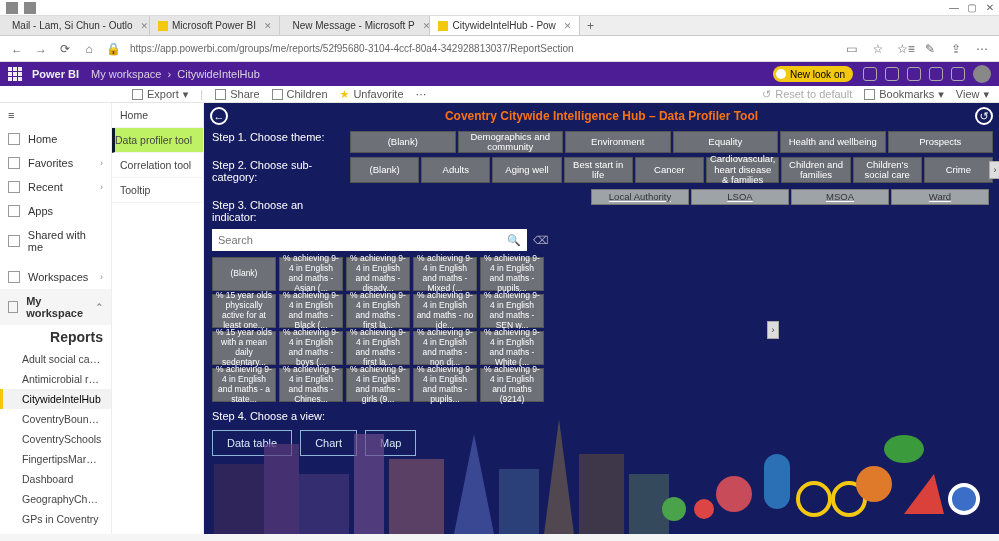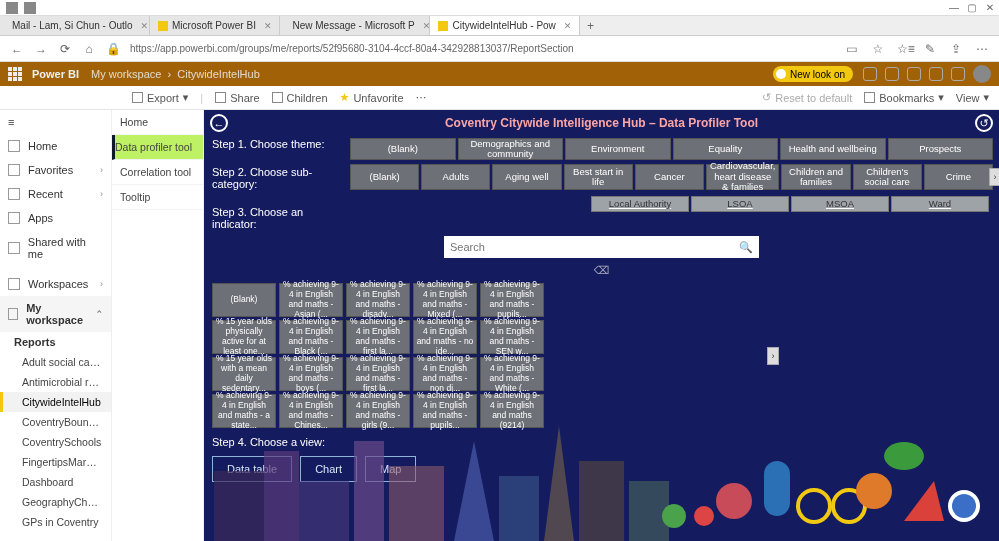--- a/index.html
+++ b/index.html
@@ -21,77 +21,77 @@
     .tab .fav.b { background:#0078d4; }
     .tab .x { font-size:9px; color:#888; margin-left:4px; }
     .newtab { width:20px; display:flex; align-items:center; justify-content:center; font-size:12px; color:#666; }
 
     .addr-bar { background:#fff; height:26px; display:flex; align-items:center; gap:10px; padding:0 10px; border-bottom:1px solid #ddd; }
     .addr-btn { font-size:12px; color:#666; width:14px; text-align:center; }
     .addr-input { flex:1; font-size:10px; color:#666; white-space:nowrap; overflow:hidden; }
     .addr-right { display:flex; gap:12px; }
 
     
-    .pbi-bar { background:#a16207; color:#eee; height:24px; display:flex; align-items:center; padding:0 8px; font-size:11px; }
+    .pbi-bar { background:#4c1d95; color:#eee; height:24px; display:flex; align-items:center; padding:0 8px; font-size:11px; }
     .waffle { width:14px; height:14px; display:grid; grid-template:repeat(3,1fr)/repeat(3,1fr); gap:1px; margin-right:10px; }
     .waffle span { background:#eee; }
     .pbi-name { font-weight:600; margin-right:12px; }
     .crumb { opacity:.85; }
     .pbi-spacer { flex:1; }
     .newlook { background:#f2c811; color:#000; border-radius:9px; height:16px; display:flex; align-items:center; padding:0 8px 0 3px; gap:4px; font-size:10px; }
     .newlook .sw { width:10px; height:10px; border-radius:50%; background:#fff; }
     .pbi-icon { width:14px; height:14px; border:1px solid #aaa; border-radius:3px; }
     .pbi-avatar { width:18px; height:18px; border-radius:50%; background:#888; }
 
     
-    .pbi-toolbar { background:#fff; height:24px; display:flex; align-items:center; gap:12px; padding:0 10px; font-size:11px; color:#555; border-bottom:1px solid #e5e5e5; }
+    .pbi-toolbar { background:#fff; height:17px; display:flex; align-items:center; gap:12px; padding:0 10px; font-size:11px; color:#555; border-bottom:1px solid #e5e5e5; }
     .tb-item { display:flex; align-items:center; gap:4px; }
     .tb-right { margin-left:auto; display:flex; gap:12px; }
     .tb-ico { width:11px; height:11px; border:1px solid #888; }
     .star { color:#f2c811; }
 
     
     .main { display:flex; height:calc(541px - 16px - 20px - 26px - 24px - 24px); }
 
     
     .rail { width:112px; background:#fff; border-right:1px solid #eee; display:flex; flex-direction:column; }
     .rail-row { display:flex; align-items:center; gap:8px; padding:6px 8px; font-size:11px; color:#333; }
     .rail-row .ico { width:12px; height:12px; border:1px solid #999; }
     .rail-row.ws { font-weight:600; background:#f5f5f5; }
     .rail-sub { padding:4px 8px 4px 22px; font-size:10.5px; color:#444; white-space:nowrap; overflow:hidden; text-overflow:ellipsis; }
     .rail-sub.sel { color:#000; background:#f2f2f2; border-left:3px solid #f2c811; padding-left:19px; }
-    .rail-head { padding:4px 8px 4px 14px; font-size:11px; font-weight:600; }
+    .rail-head { padding:4px 8px 4px 14px; font-size:14px; font-weight:600;text-align:right; }
     .rail-spacer { flex:1; }
     .chev { margin-left:auto; font-size:9px; color:#888; }
 
     
     .pages { width:92px; background:#fff; border-right:1px solid #eee; }
     .page-row { padding:6px 8px; font-size:10.5px; color:#444; border-bottom:1px solid #f3f3f3; white-space:nowrap; overflow:hidden; }
     .page-row.sel { background:#bef264; border-left:3px solid #0f172a; padding-left:0; }
 
     
     .canvas { flex:1; background:#141b5f; position:relative; color:#fff; overflow:hidden; }
     .cv-top { display:flex; align-items:center; padding:4px 6px; }
-    .cv-title { flex:1; text-align:center; font-size:12px; color:#fca5a5; font-weight:600; }
+    .cv-title { flex:1; text-align:center; font-size:12px; color:#f97316; font-weight:600; }
     .rnd-btn { width:18px; height:18px; border:2px solid #fff; border-radius:50%; display:flex; align-items:center; justify-content:center; font-size:11px; }
 
     .step { font-size:11px; color:#fff; padding:2px 8px; }
 
     
     .sl-row { display:flex; gap:2px; padding:2px 6px; position:relative; }
     .sl { background:#6d7076; color:#fff; font-size:9.5px; display:flex; align-items:center; justify-content:center; text-align:center; border:1px solid #555; padding:2px 3px; line-height:1.1; }
     .sl.big { flex:1; height:22px; }
     .sl.mid { flex:1; height:26px; }
     .sl.geo { width:98px; height:16px; background:#9ea3a8; color:#333; border:1px solid #777; }
     .scroll-r { position:absolute; right:-2px; top:50%; transform:translateY(-50%); width:12px; height:18px; background:#ddd; color:#333; display:flex; align-items:center; justify-content:center; font-size:9px; border:1px solid #aaa; }
 
     .geo-row { display:flex; gap:2px; justify-content:flex-end; padding:4px 10px 2px 0;text-decoration:underline; }
 
     
-    .search-wrap { display:flex; align-items:center; gap:6px; padding:4px 8px;flex-direction:column; }
+    .search-wrap { display:flex; align-items:center; gap:6px; padding:4px 8px; }
     .search { background:#fff; width:315px; height:22px; display:flex; align-items:center; padding:0 6px; }
     .search input { border:none; outline:none; font-size:11px; flex:1; color:#666; background:transparent; }
 
     
     .ind-wrap { position:relative; padding:2px 8px; }
     .ind-grid { display:grid; grid-template-columns:repeat(5, 64px); gap:3px; }
     .ind { background:#6d7076; color:#fff; font-size:8.5px; line-height:1.15; display:flex; align-items:center; justify-content:center; text-align:center; padding:3px 2px; height:34px; border:1px solid #555; }
     .ind-scroll { position:absolute; right:220px; top:50%; transform:translateY(-50%); width:12px; height:18px; background:#ddd; color:#333; display:flex; align-items:center; justify-content:center; font-size:9px; border:1px solid #aaa; }
 
     

